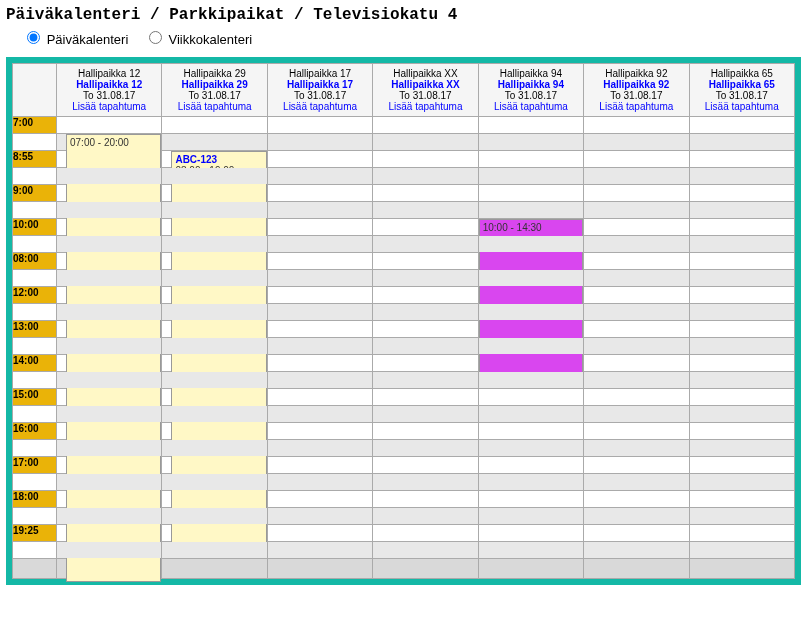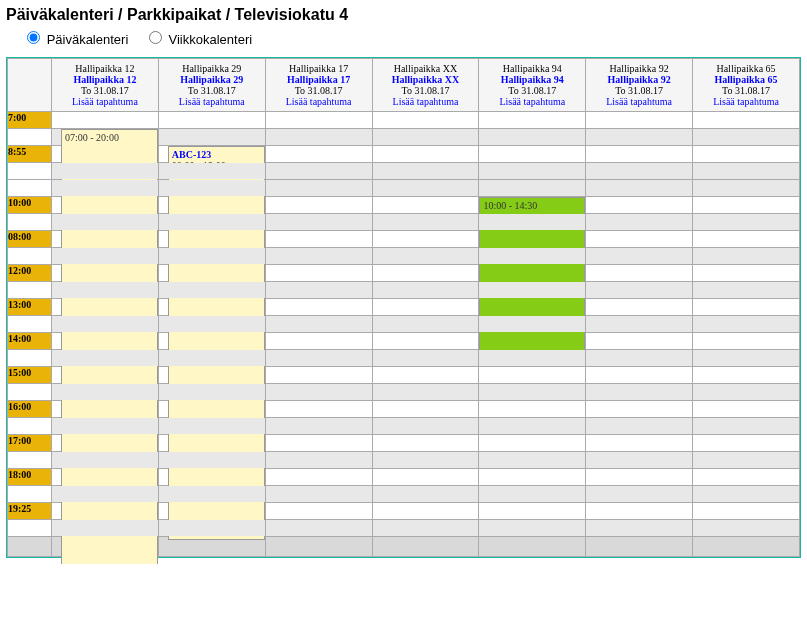--- a/index.html
+++ b/index.html
@@ -8,30 +8,30 @@
     font-size: 11px;
     margin: 0;
     padding: 6px;
     background: #fff;
     color: #000;
   }
   h1 {
     font-size: 16px;
     font-weight: bold;
     margin: 0 0 4px 0;
+    font-family: Liberation Mono, monospace;
   }
   .view-switch {
     margin: 4px 0 10px 16px;
     font-size: 13px;
   }
   .view-switch label { margin-right: 12px; }
 
   .cal-wrap {
-    border: 1px solid #14b8a6;
-    font-family: Liberation Serif, serif;
+    border: 6px solid #14b8a6;
   }
 
   .cal {
     border-collapse: collapse;
     width: 100%;
     table-layout: fixed;
   }
   .cal th, .cal td {
     border: 1px solid #aaa;
     padding: 0;
@@ -67,21 +67,21 @@
   .slot { position: relative; }
   .event {
     position: absolute;
     left: 0; right: 0;
     border: 1px solid #999;
     font-size: 10px;
     padding: 2px 3px;
     overflow: hidden;
   }
   .event.yellow { background: #fff8c6; margin-left: 9px; }
-  .event.blue   { background: #84cc16; }
+  .event.blue   { background: #d946ef; }
   .event .title { color: #00f; font-weight: bold; display:block; }
   .event .time  { color: #333; }
 
   .footer-row td {
     background: #d9d9d9;
     height: 20px;
   }
 </style>
 </head>
 <body>
@@ -196,20 +196,30 @@
         <tr class="half-row">
           <td class="no-shade"></td>
           <td class="slot"></td>
           <td class="slot"></td>
           <td class="slot"></td>
           <td class="slot"></td>
           <td class="slot"></td>
           <td class="slot"></td>
           <td class="slot"></td>
         </tr>
+        <tr class="hour-row">
+          <td class="time-label">9:00</td>
+          <td class="slot"></td>
+          <td class="slot"></td>
+          <td class="slot"></td>
+          <td class="slot"></td>
+          <td class="slot"></td>
+          <td class="slot"></td>
+          <td class="slot"></td>
+        </tr>
         <tr class="half-row">
           <td class="no-shade"></td>
           <td class="slot"></td>
           <td class="slot"></td>
           <td class="slot"></td>
           <td class="slot"></td>
           <td class="slot"></td>
           <td class="slot"></td>
           <td class="slot"></td>
         </tr>

